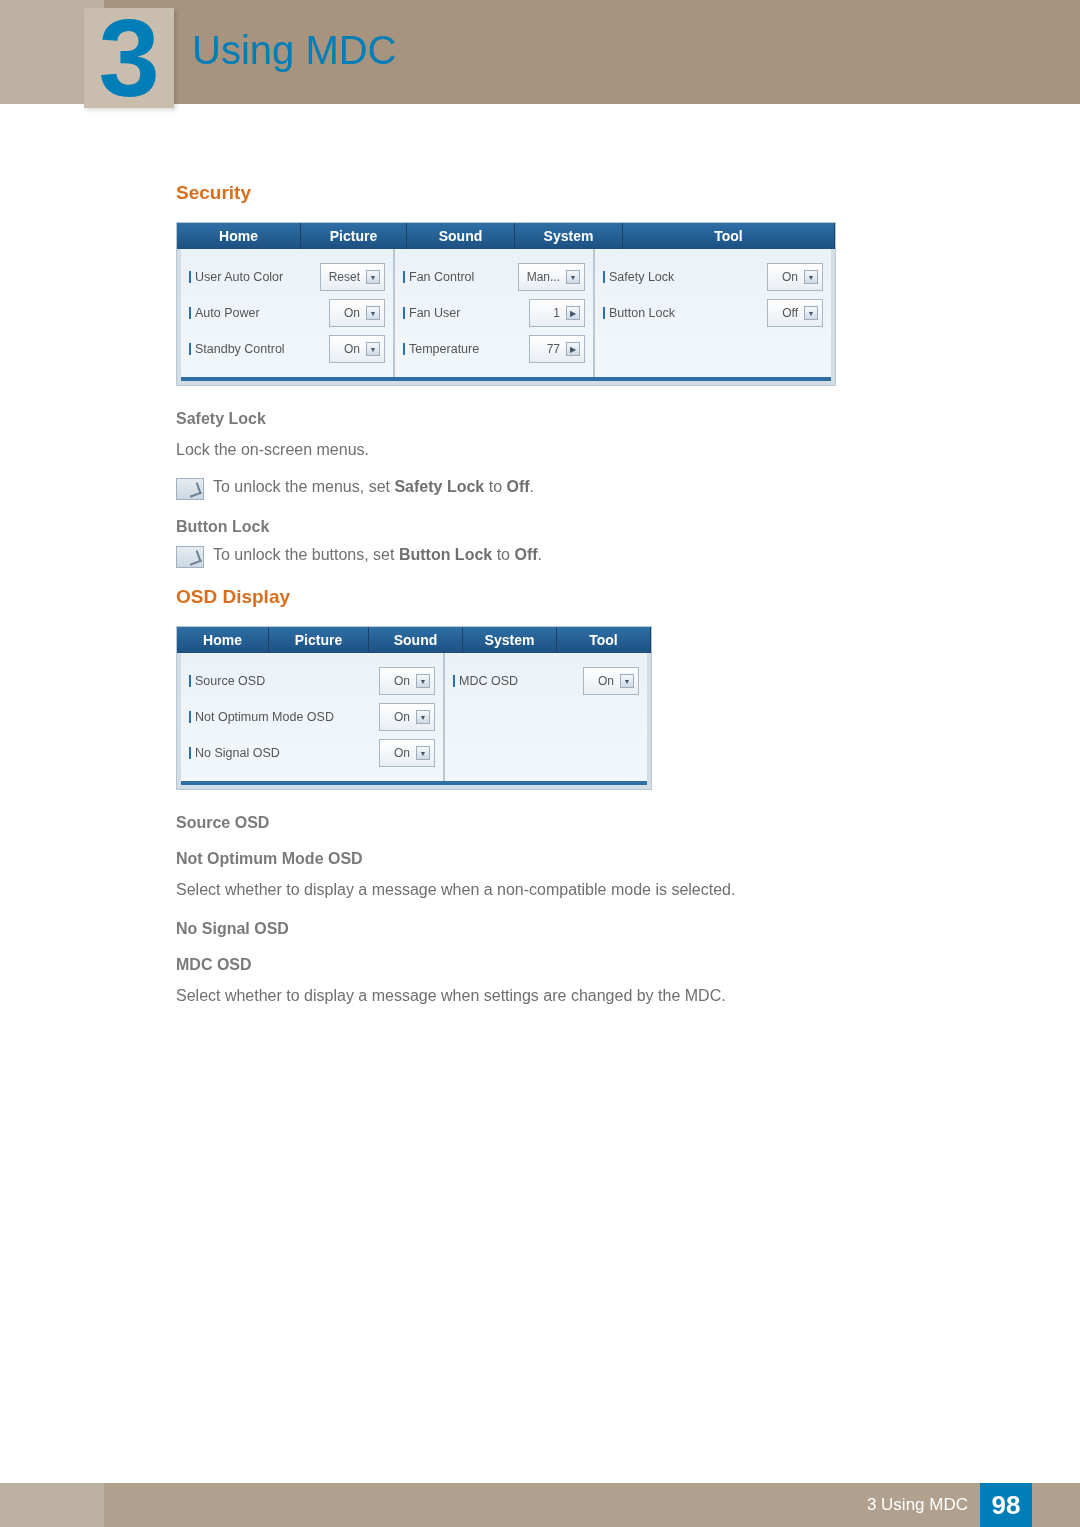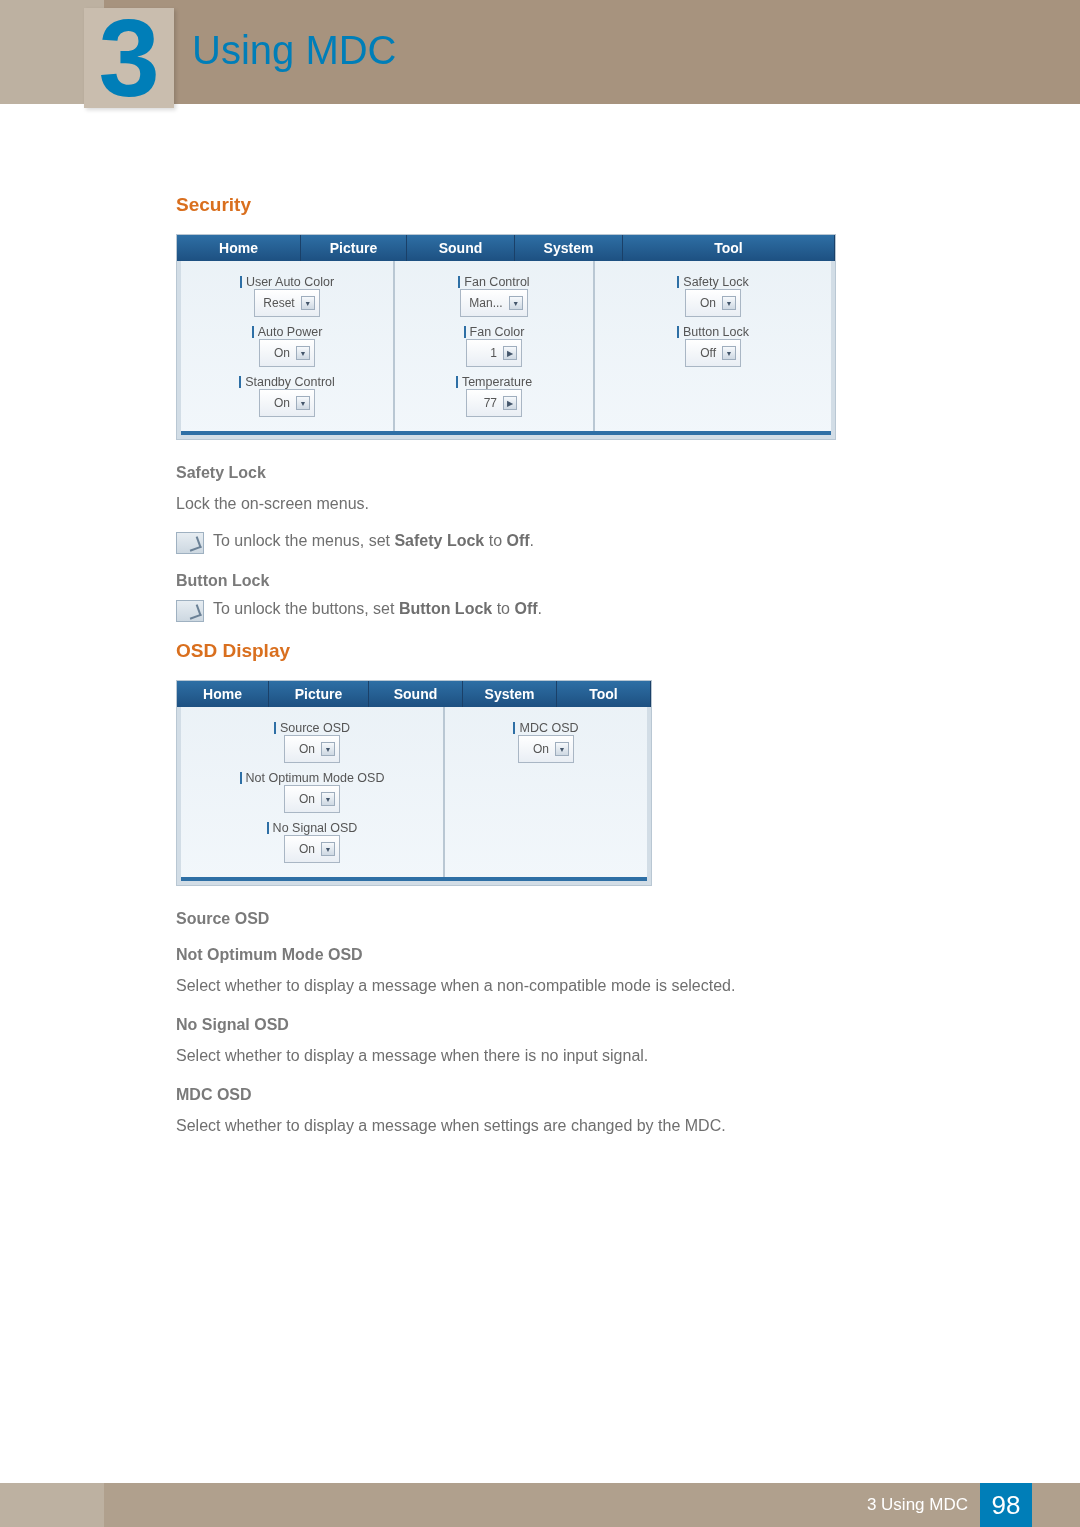--- a/index.html
+++ b/index.html
@@ -38,21 +38,21 @@
   .chapter-title {
     position: absolute;
     left: 192px; top: 28px;
     font-size: 40px;
     color: #007eb8;
     font-weight: 400;
   }
 
   .page-body {
     position: absolute;
-    left: 104px; right: 0; top: 104px;
+    left: 104px; right: 0; top: 92px;
     padding: 90px 70px 0 72px;
   }
 
   .sec-head {
     color: #d96f1e;
     font-size: 19px;
     font-weight: 700;
     margin-bottom: 18px;
   }
 
@@ -85,21 +85,20 @@
 
   .cols { display: flex; }
   .col { border-right: 2px solid #b9c7d3; padding: 10px 8px; flex:1; min-width:0; }
   .col:last-child { border-right: none; }
 
   .field-row {
     display: flex; align-items: center; justify-content: space-between;
     font-size: 12.5px; color: #555;
     padding: 4px 0;
     white-space: nowrap;
-    flex-direction: column;
   }
   .field-row .lab {
     position: relative; padding-left: 6px;
   }
   .field-row .lab::before {
     content: ""; position: absolute; left: 0; top: 1px; bottom: 1px;
     width: 2px; background: #2e6fa5;
   }
   .ctrl {
     display: inline-flex; align-items: center;
@@ -155,21 +154,21 @@
   .bottom-band .left-cap {
     width: 104px; height: 100%; background: #bdb1a1;
   }
   .footer-text {
     margin-left: auto; color:#fff; font-size: 17px; padding-right: 0;
     display:flex; align-items:center;
   }
   .pg-box {
     width: 52px; height: 44px; background: #007eb8; color:#fff;
     display:inline-flex; align-items:center; justify-content:center;
-    font-size: 26px; font-weight: 400; margin-left: 12px;
+    font-size: 26px; font-weight: 700; margin-left: 12px;
   }
   .footer-gap { width: 48px; }
 </style>
 </head>
 <body>
 
 <div class="top-band">
   <div class="left-stripe"></div>
   <div class="chapter-badge">
     <span class="num">3</span>
@@ -216,21 +215,21 @@
         </div>
         <div class="col" style="flex:0 0 200px">
           <div class="field-row">
             <span class="lab">Fan Control</span>
             <span class="ctrl down">
                 <span>Man...</span>
                 <span class="arrow"></span>
               </span>
           </div>
           <div class="field-row">
-            <span class="lab">Fan Color</span>
+            <span class="lab">Fan User</span>
             <span class="ctrl right">
                 <span>1</span>
                 <span class="arrow"></span>
               </span>
           </div>
           <div class="field-row">
             <span class="lab">Temperature</span>
             <span class="ctrl right">
                 <span>77</span>
                 <span class="arrow"></span>
@@ -325,23 +324,20 @@
   </div>
 
   <div class="sub-head">Source OSD</div>
 
   <div class="sub-head">Not Optimum Mode OSD</div>
   <div class="body-text">
     <span>Select whether to display a message when a non-compatible mode is selected.</span>
   </div>
 
   <div class="sub-head">No Signal OSD</div>
-  <div class="body-text">
-    <span>Select whether to display a message when there is no input signal.</span>
-  </div>
 
   <div class="sub-head">MDC OSD</div>
   <div class="body-text">
     <span>Select whether to display a message when settings are changed by the MDC.</span>
   </div>
 
 </div>
 
 <div class="bottom-band">
   <div class="left-cap"></div>

